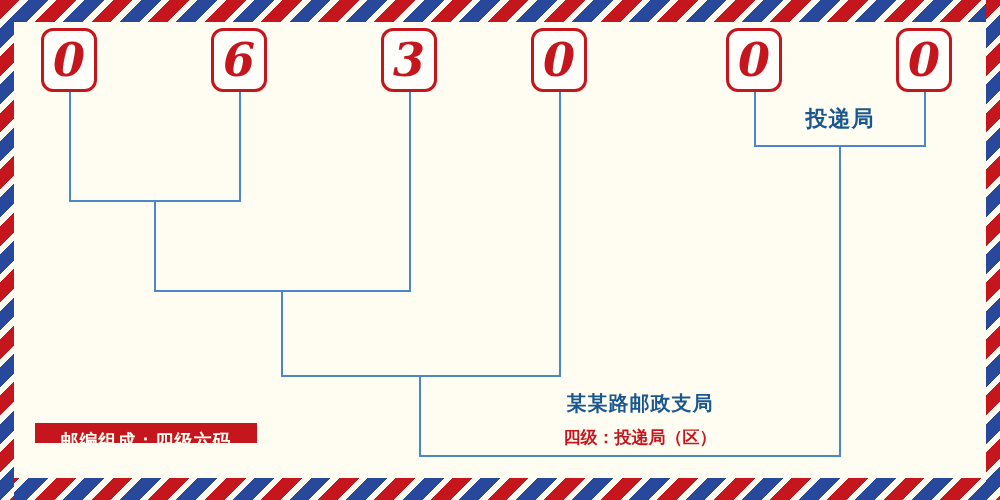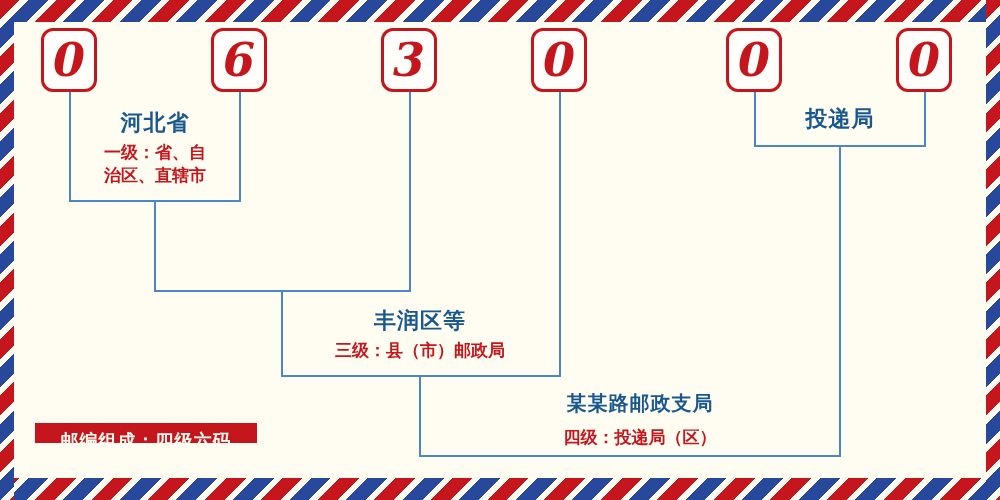--- a/index.html
+++ b/index.html
@@ -122,30 +122,22 @@
   <div class="line hl" style="left:281px; top:375px; width:280px"></div>
 
   <div class="line vl" style="left:419px; top:375px; height:82px"></div>
   <div class="line hl" style="left:419px; top:455px; width:422px"></div>
 
   <div class="line vl" style="left:754px; top:92px;  height:55px"></div>
   <div class="line vl" style="left:924px; top:92px;  height:55px"></div>
   <div class="line hl" style="left:754px; top:145px; width:172px"></div>
   <div class="line vl" style="left:839px; top:145px; height:312px"></div>
 
-  <div class="label-block" style="left:85px; top:110px; width:140px">
-    <div class="place-name">河北省</div>
-    <div class="level-desc wrap-narrow">一级：省、自治区、直辖市</div>
-  </div>
 
 
-  <div class="label-block" style="left:300px; top:308px; width:240px">
-    <div class="place-name">丰润区等</div>
-    <div class="level-desc">三级：县（市）邮政局</div>
-  </div>
 
   <div class="label-block" style="left:770px; top:106px; width:140px">
     <div class="place-name">投递局</div>
   </div>
 
   <div class="label-block" style="left:520px; top:390px; width:240px">
     <div class="place-name" style="font-size:20px">某某路邮政支局</div>
     <div class="level-desc" style="margin-top:10px">四级：投递局（区）</div>
   </div>
 

